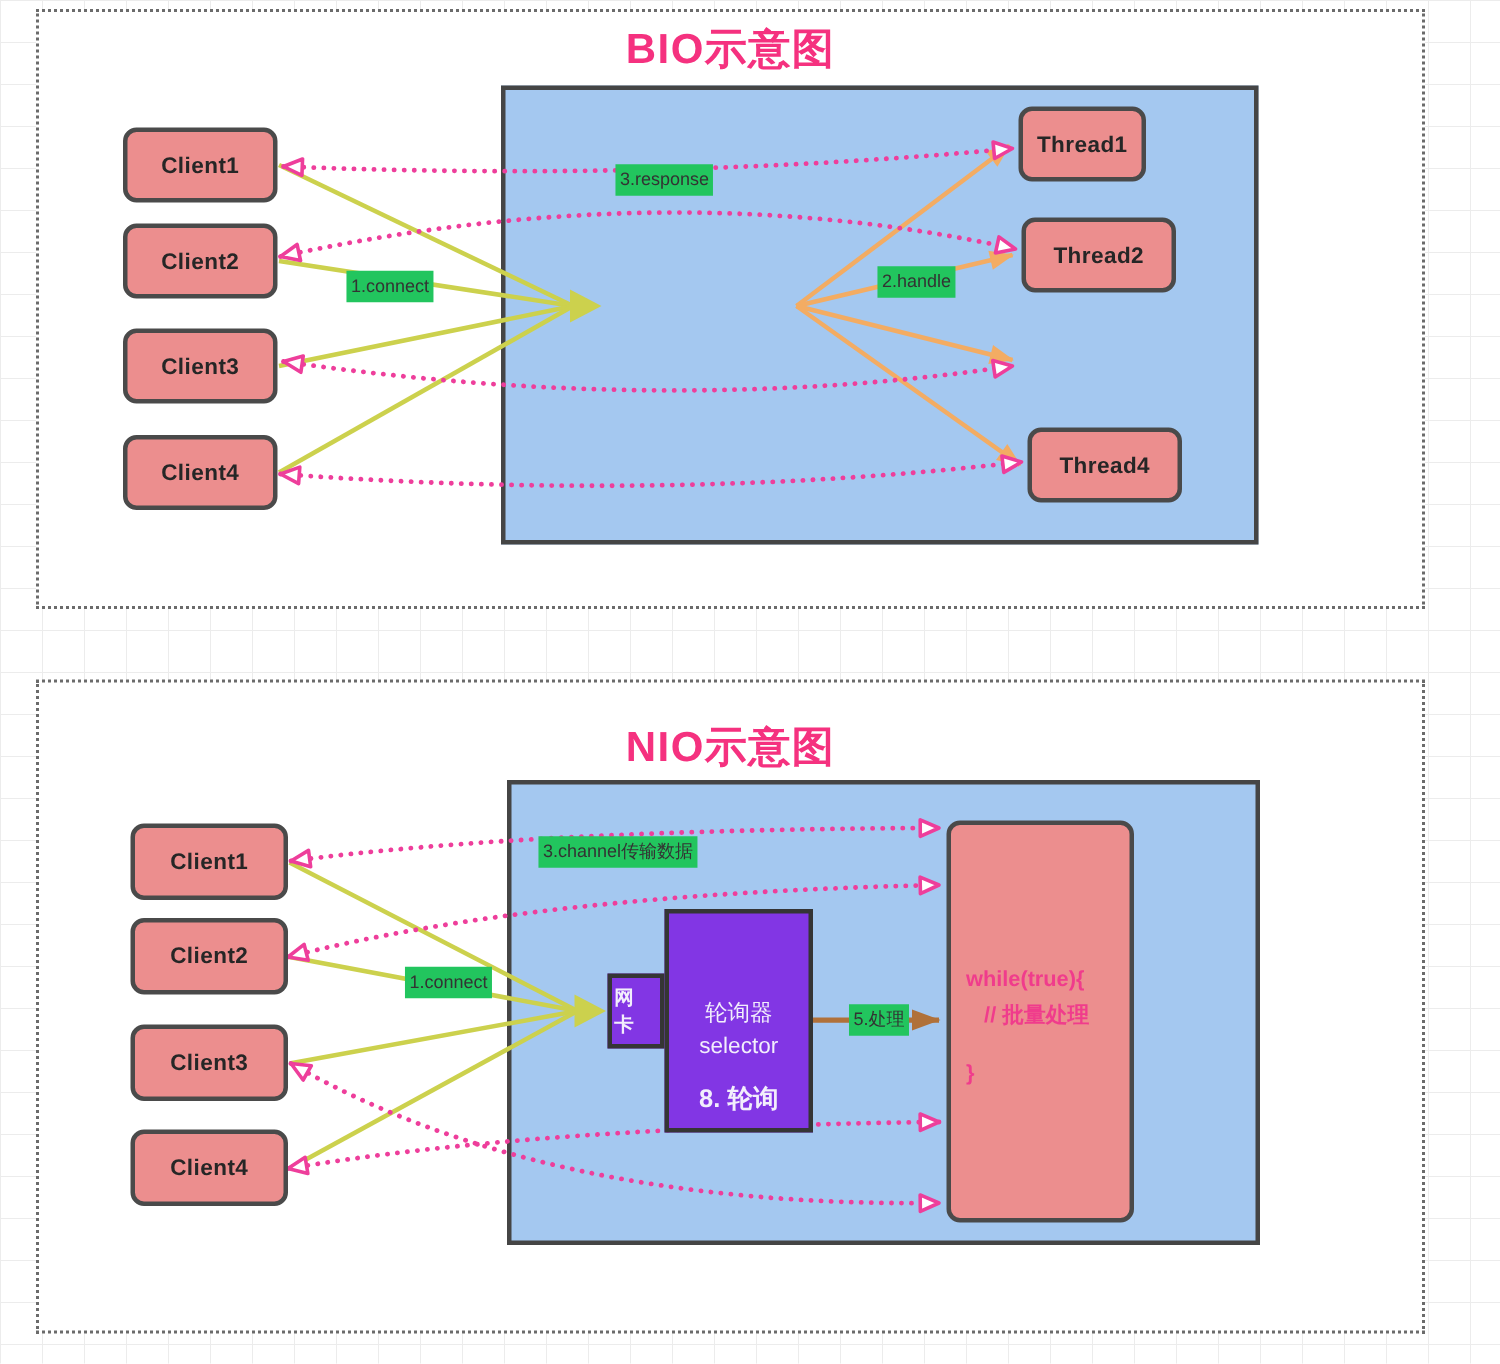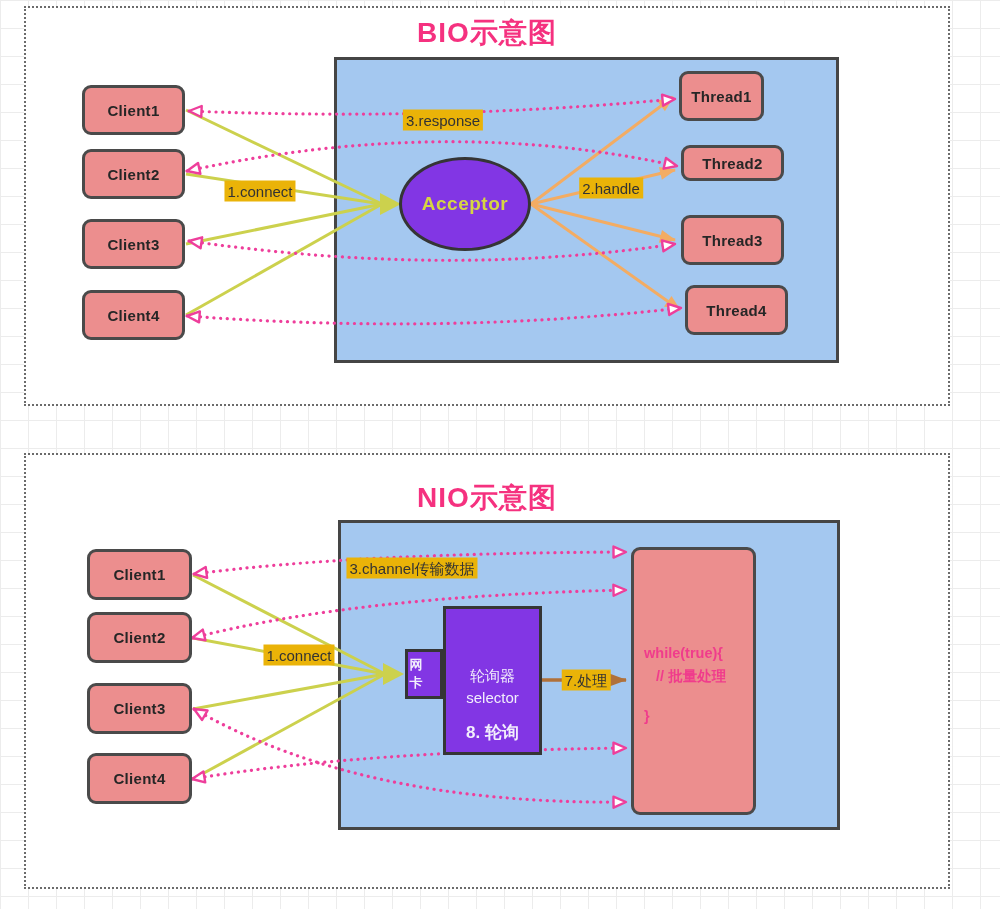--- a/index.html
+++ b/index.html
@@ -26,22 +26,22 @@
     background:var(--purple);border:3px solid #353535;border-radius:50%;
     font-size:19px;font-weight:bold;color:var(--acceptor_text);letter-spacing:.5px;}
   .purplebox{position:absolute;background:var(--purple);border:3px solid #353535;box-sizing:border-box;color:#f2eefc;}
   .nic{display:flex;align-items:center;justify-content:flex-start;font-size:13px;font-weight:bold;}
   .nic span{display:block;width:16px;line-height:18px;word-break:break-all;text-align:center;}
   .selector{display:flex;flex-direction:column;align-items:center;padding-top:56px;font-size:15px;line-height:22px;text-align:right;}
   .selector .step{font-size:17px;font-weight:bold;margin-top:13px;}
   .worker{position:absolute;background:var(--node_salmon);border:3px solid var(--node_border);
     border-radius:9px;box-sizing:border-box;}
   .code-line{position:absolute;font-size:14.5px;font-weight:bold;color:var(--code_pink);white-space:pre;}
-  .tag{position:absolute;transform:translate(-50%,-50%);background:#eab308;padding:0 3px;line-height:21px;
-    font-size:15px;color:var(--label_text);white-space:nowrap;}
+  .tag{position:absolute;transform:translate(-50%,-50%);background:#22c55e;padding:0 3px;line-height:21px;
+    font-size:12px;color:var(--label_text);white-space:nowrap;}
   
   .l-olive{stroke:var(--connect_olive);stroke-width:3;fill:none;}
   .l-orange{stroke:var(--handle_orange);stroke-width:3;fill:none;}
   .l-pink{stroke:var(--response_pink);stroke-width:3.2;fill:none;stroke-dasharray:.1 6.6;stroke-linecap:round;}
   .l-brown{stroke:var(--process_brown);stroke-width:3.5;fill:none;}
   .m-pink{fill:#fff;stroke:var(--response_pink);stroke-width:2.4;stroke-linejoin:round;}
   .m-orange{fill:var(--handle_orange);}
   .m-brown{fill:var(--process_brown);}
   .m-yellow{fill:var(--connect_olive);}
 </style>
@@ -89,32 +89,26 @@
   <div class="node" style="left:56px;top:141px;width:103px;height:50px">
       <span>Client2</span>
     </div>
   <div class="node" style="left:56px;top:211px;width:103px;height:50px">
       <span>Client3</span>
     </div>
   <div class="node" style="left:56px;top:282px;width:103px;height:50px">
       <span>Client4</span>
     </div>
 
-  <div class="ellipse" style="left:373px;top:149px;width:132px;height:94px">
-      <span>Acceptor</span>
-    </div>
 
   <div class="node" style="left:653px;top:63px;width:85px;height:50px">
       <span>Thread1</span>
     </div>
-  <div class="node" style="left:655px;top:137px;width:103px;height:36px">
+  <div class="node" style="left:655px;top:137px;width:103px;height:50px">
       <span>Thread2</span>
-    </div>
-  <div class="node" style="left:655px;top:207px;width:103px;height:50px">
-      <span>Thread3</span>
     </div>
   <div class="node" style="left:659px;top:277px;width:103px;height:50px">
       <span>Thread4</span>
     </div>
 
   <div class="tag" style="left:234px;top:183px">1.connect</div>
   <div class="tag" style="left:417px;top:112px">3.response</div>
   <div class="tag" style="left:585px;top:180px">2.handle</div>
 </section>
 
@@ -174,14 +168,14 @@
   </div>
 
   <div class="worker" style="left:605px;top:92px;width:125px;height:268px">
     <div class="code-line" style="left:10px;top:95px">while(true){</div>
     <div class="code-line" style="left:14px;top:117px">  // 批量处理</div>
     <div class="code-line" style="left:10px;top:158px">}</div>
   </div>
 
   <div class="tag" style="left:273px;top:200px">1.connect</div>
   <div class="tag" style="left:386px;top:113px">3.channel传输数据</div>
-  <div class="tag" style="left:560px;top:225px">7.处理</div>
+  <div class="tag" style="left:560px;top:225px">5.处理</div>
 </section>
 
 </body></html>

